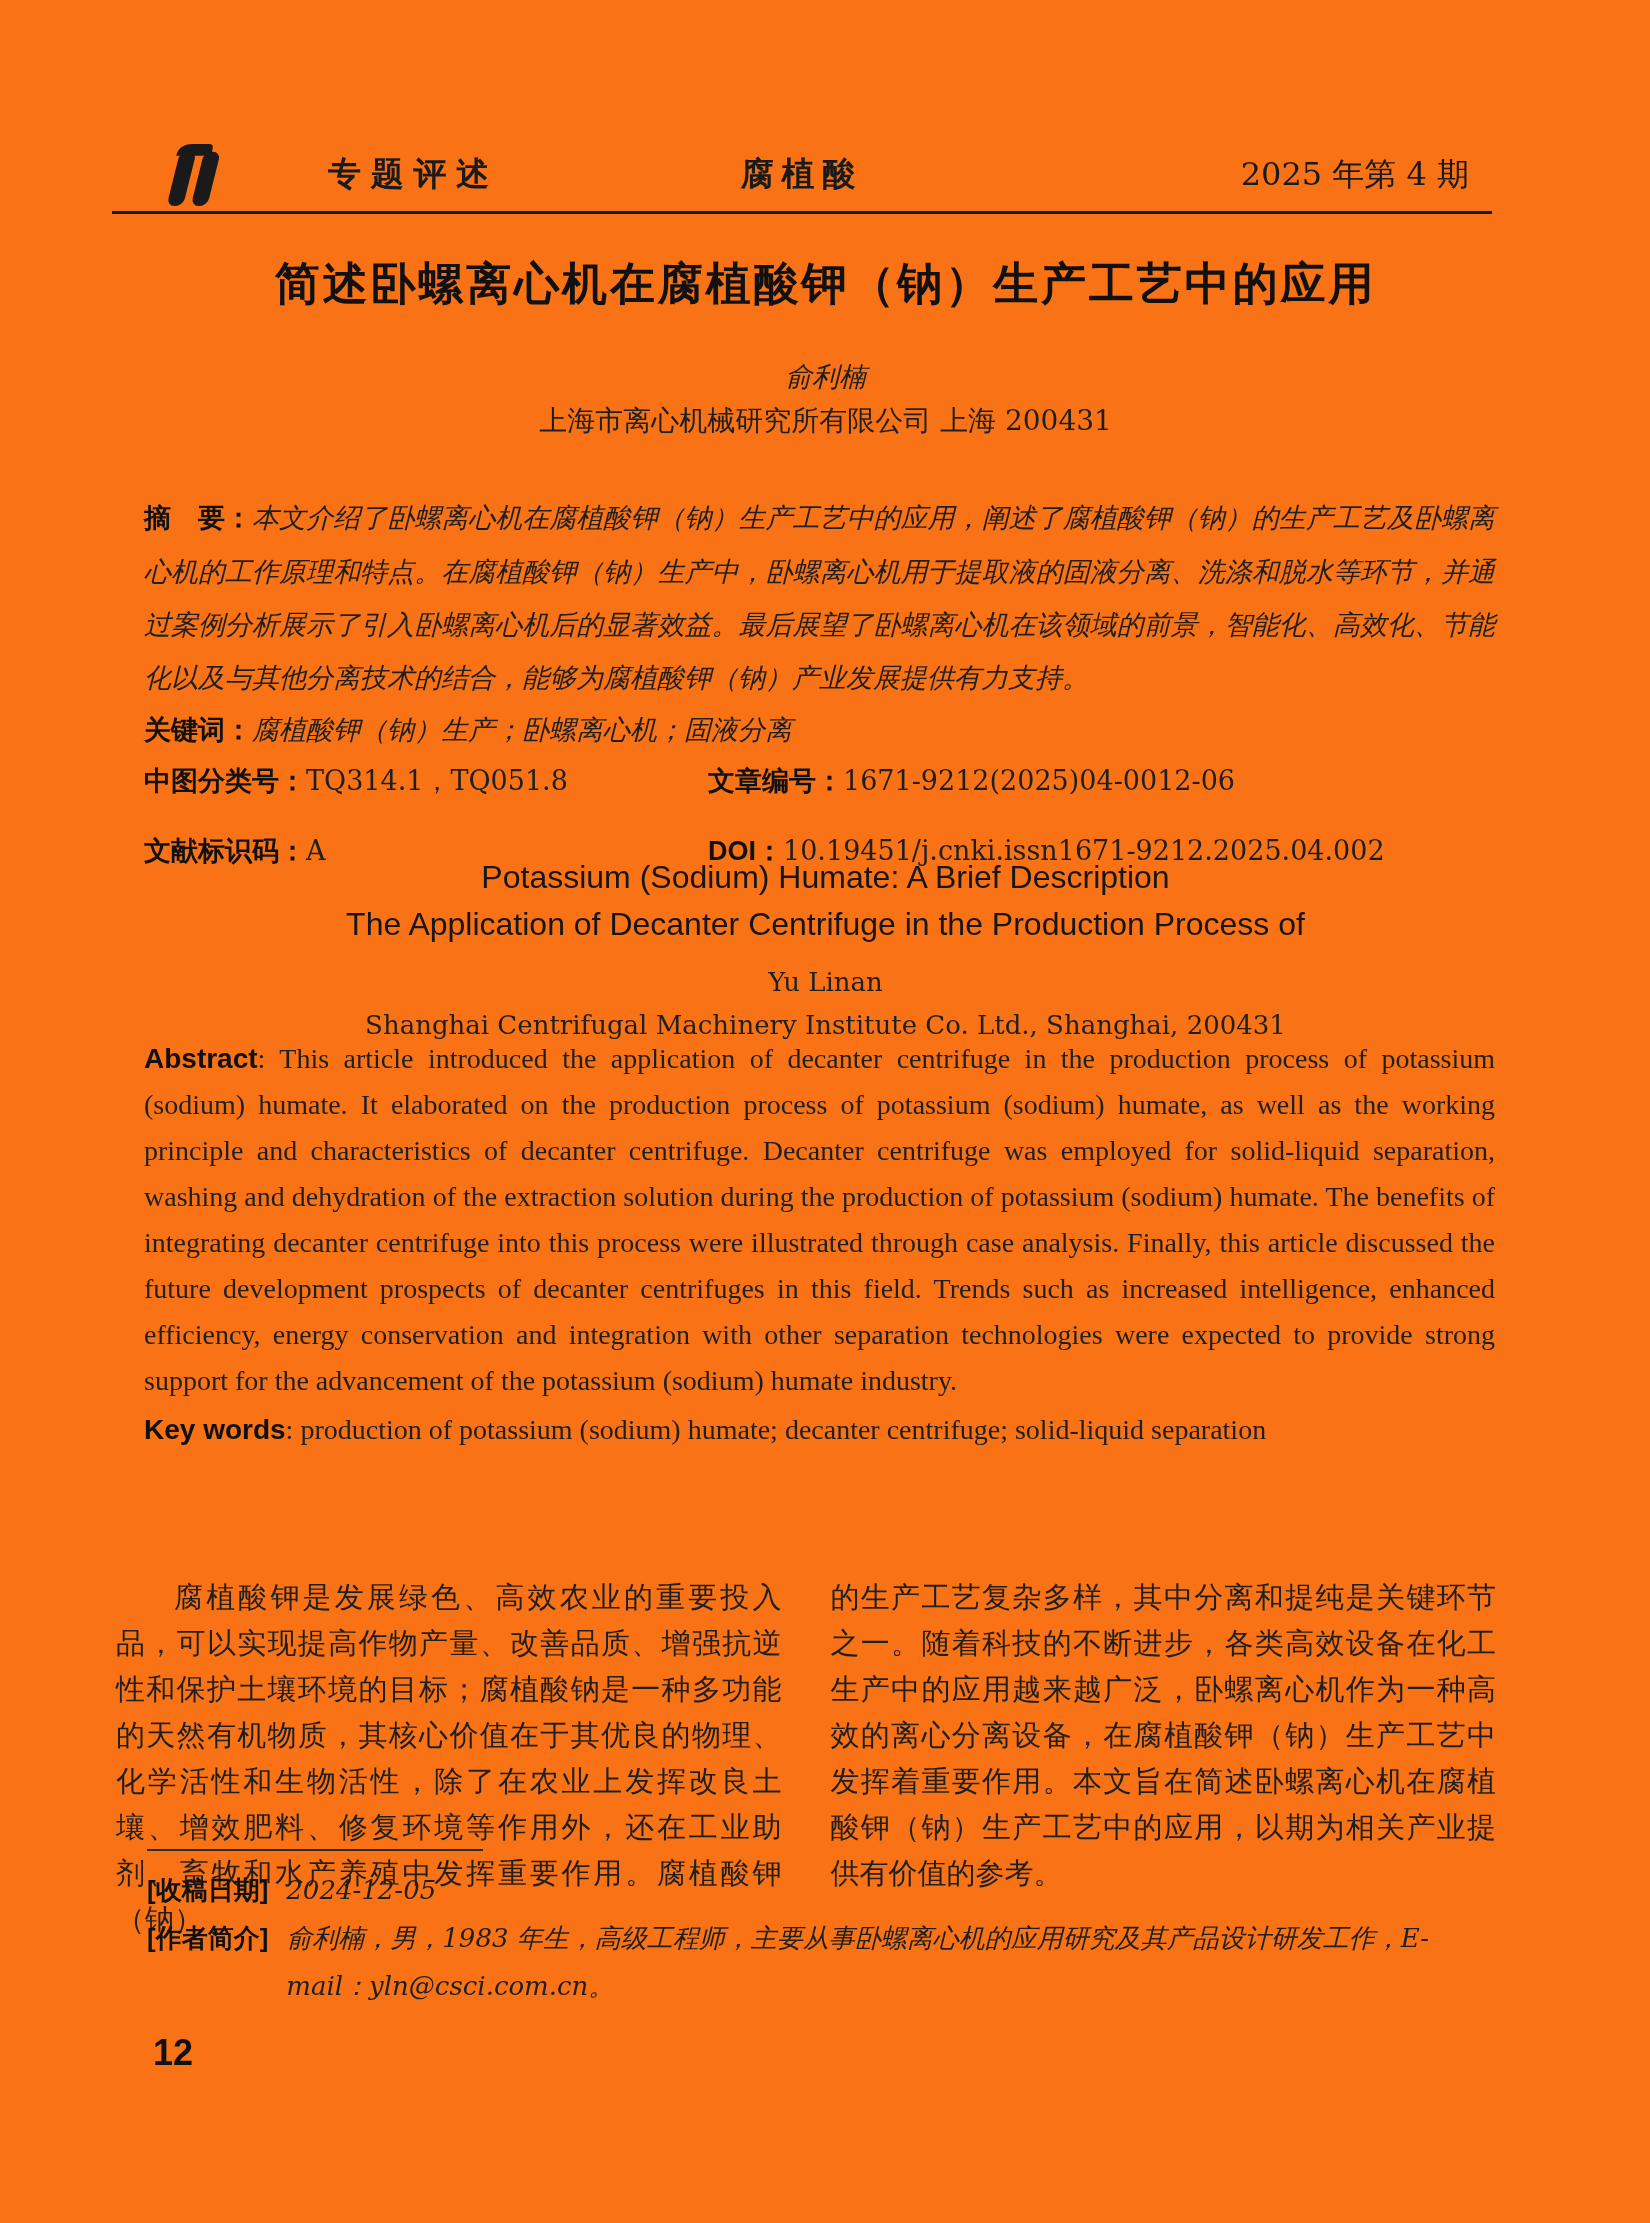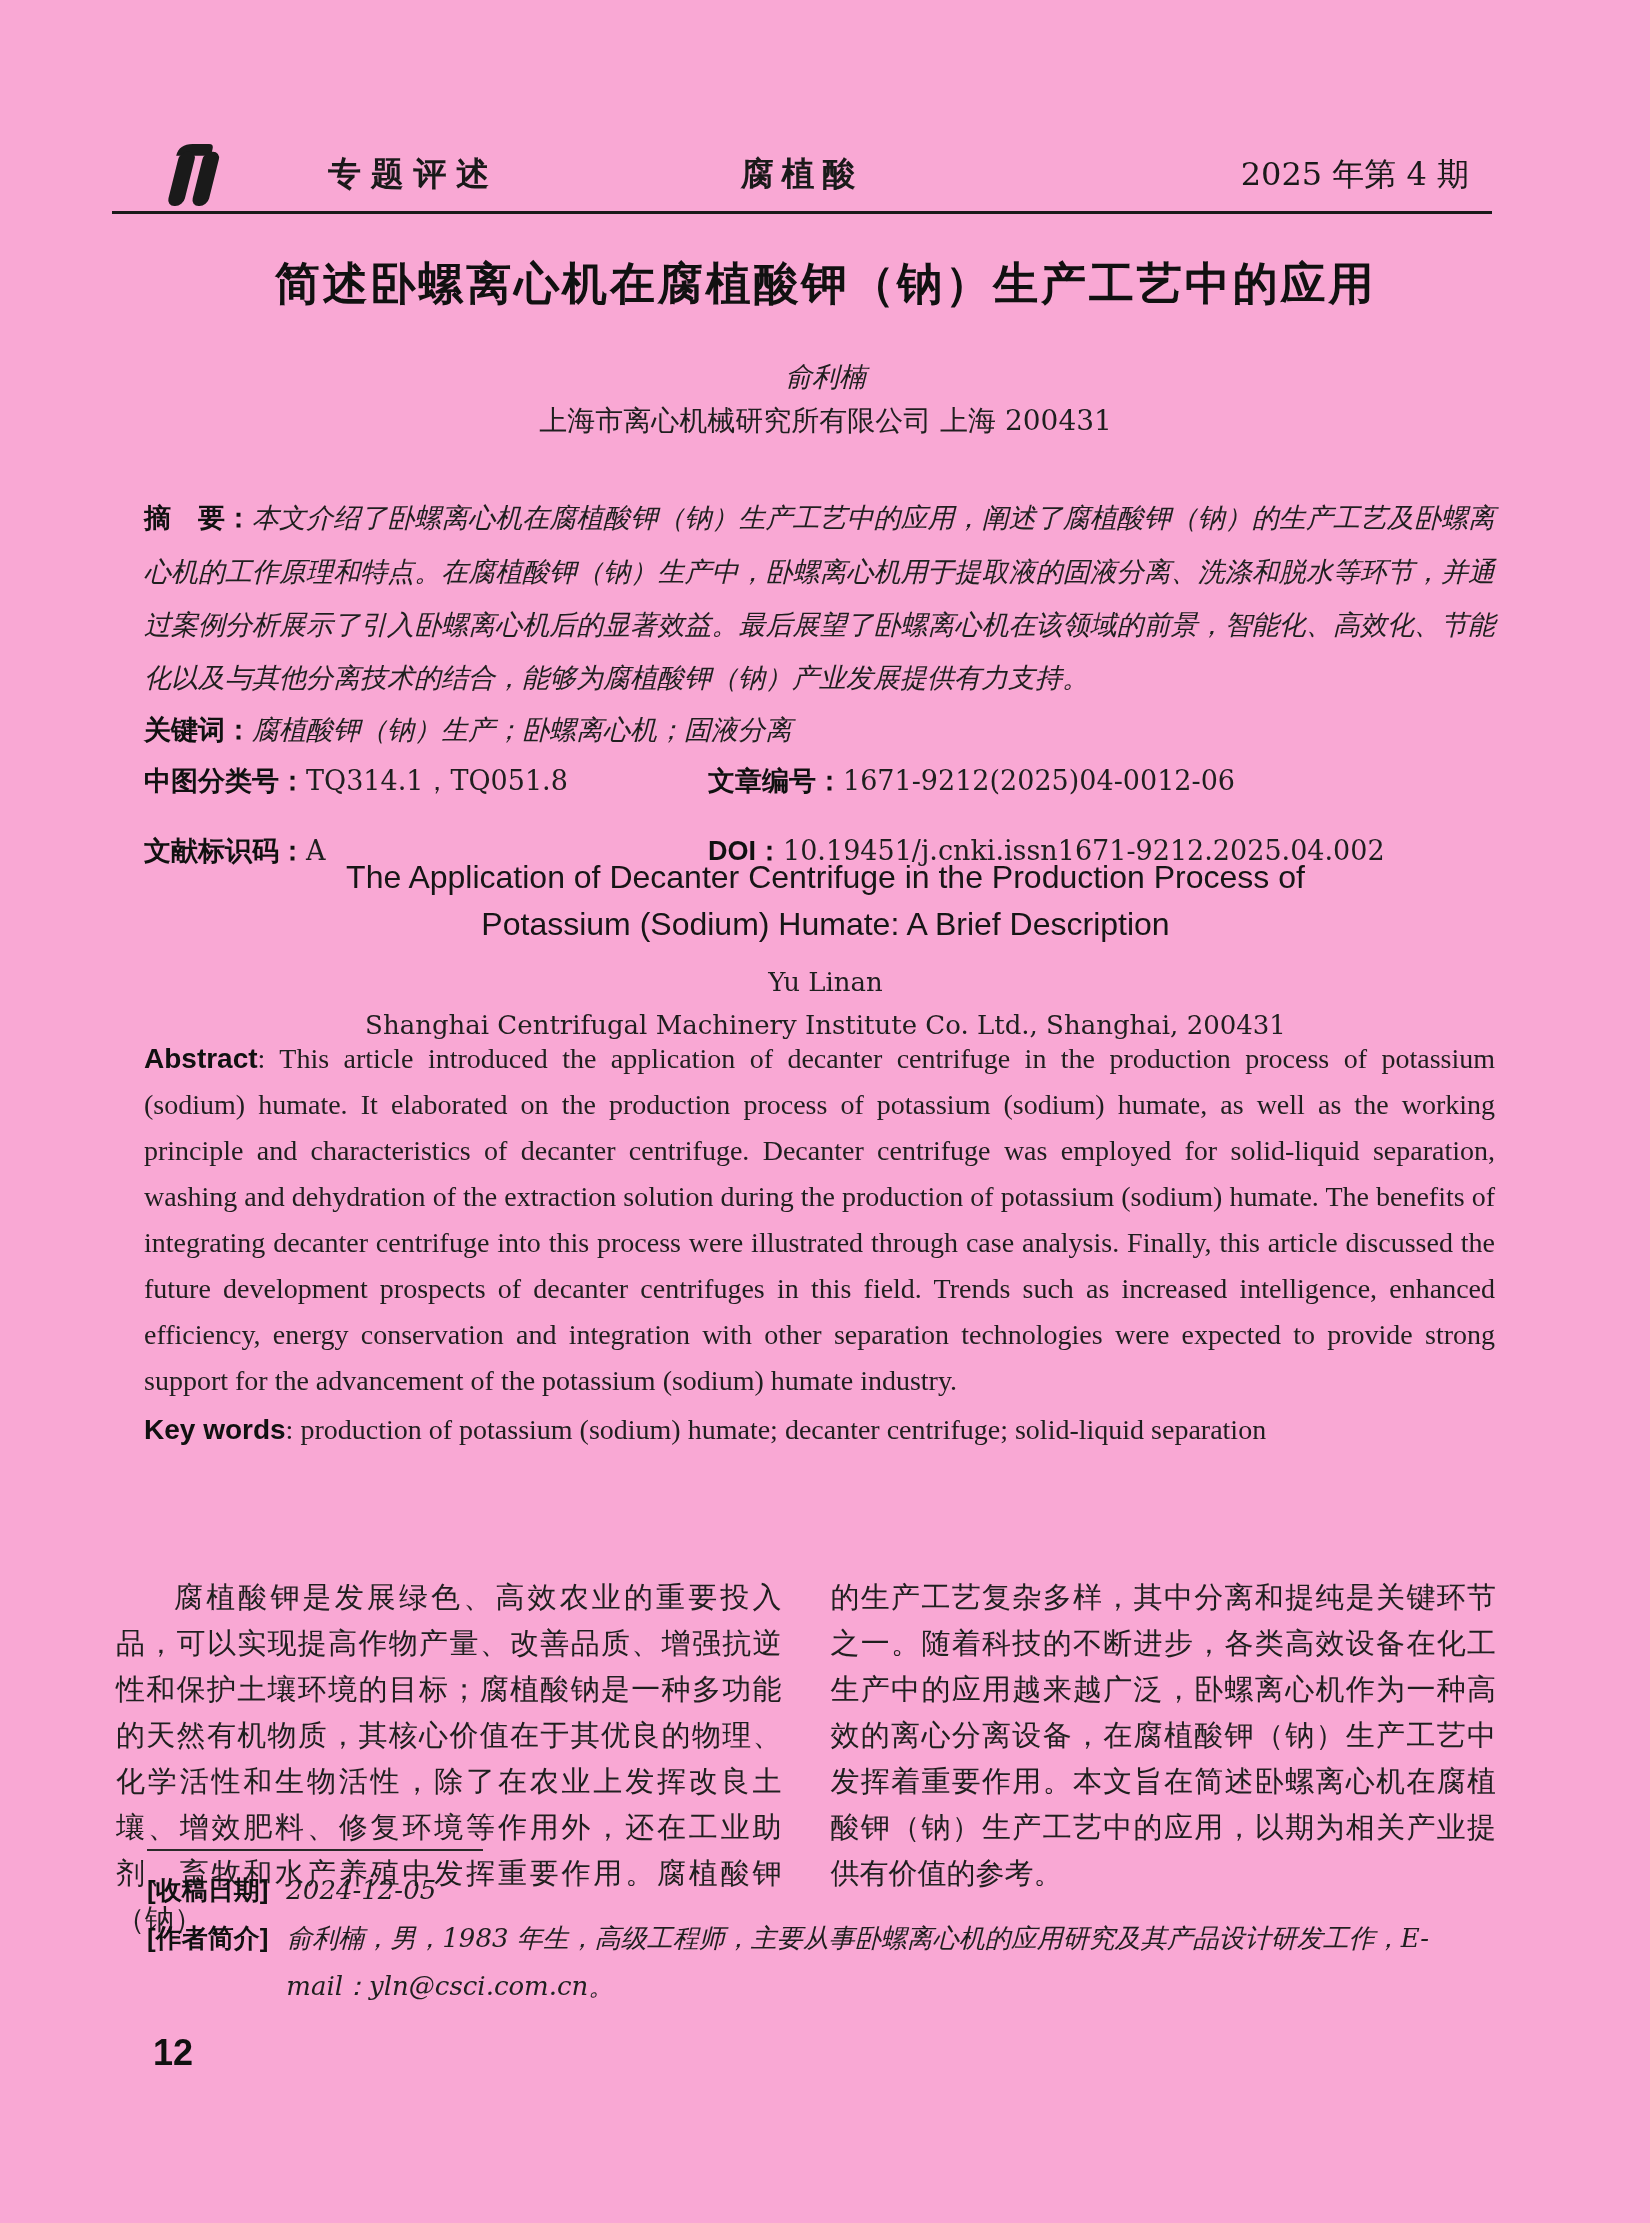--- a/index.html
+++ b/index.html
@@ -1,20 +1,20 @@
 <!DOCTYPE html>
 <html><head>
 <meta charset="utf-8">
 <style>
   * { margin:0; padding:0; box-sizing:border-box; }
   html,body { background:#ffffff; }
   .page {
     position:relative;
     width:1651px; height:2223px;
-    background:#f9a8d4;
+    background:#f97316;
     color:#1f1f1f;
     font-family:"DejaVu Serif", serif;
     overflow:hidden;
   }
   
   .header {
     position:absolute; top:138px; left:112px; width:1380px; height:76px;
     border-bottom:3.9px solid #1a1a1a;
     display:flex; align-items:center;
   }
@@ -131,22 +131,22 @@
     <div class="meta-grid">
       <div class="cell"><span class="inline-label">中图分类号：</span><span>TQ314.1，TQ051.8</span></div>
       <div class="cell"><span class="inline-label">文章编号：</span><span>1671-9212(2025)04-0012-06</span></div>
       <div class="cell"><span class="inline-label">文献标识码：</span><span>A</span></div>
       <div class="cell"><span class="inline-label">DOI：</span><span>10.19451/j.cnki.issn1671-9212.2025.04.002</span></div>
     </div>
   </div>
 
   <div class="en-head">
     <div class="en-title">
+      <div>Potassium (Sodium) Humate: A Brief Description</div>
       <div>The Application of Decanter Centrifuge in the Production Process of</div>
-      <div>Potassium (Sodium) Humate: A Brief Description</div>
     </div>
     <div class="en-author">Yu Linan</div>
     <div class="en-affil">Shanghai Centrifugal Machinery Institute Co. Ltd., Shanghai, 200431</div>
   </div>
 
   <div class="en-abstract">
     <div><span class="inline-label">Abstract</span><span>: </span><span>This article introduced the application of decanter centrifuge in the production process of potassium (sodium) humate. It elaborated on the production process of potassium (sodium) humate, as well as the working principle and characteristics of decanter centrifuge. Decanter centrifuge was employed for solid-liquid separation, washing and dehydration of the extraction solution during the production of potassium (sodium) humate. The benefits of integrating decanter centrifuge into this process were illustrated through case analysis. Finally, this article discussed the future development prospects of decanter centrifuges in this field. Trends such as increased intelligence, enhanced efficiency, energy conservation and integration with other separation technologies were expected to provide strong support for the advancement of the potassium (sodium) humate industry.</span></div>
     <div class="en-keywords"><span class="inline-label">Key words</span><span>: </span><span>production of potassium (sodium) humate; decanter centrifuge; solid-liquid separation</span></div>
   </div>
 

